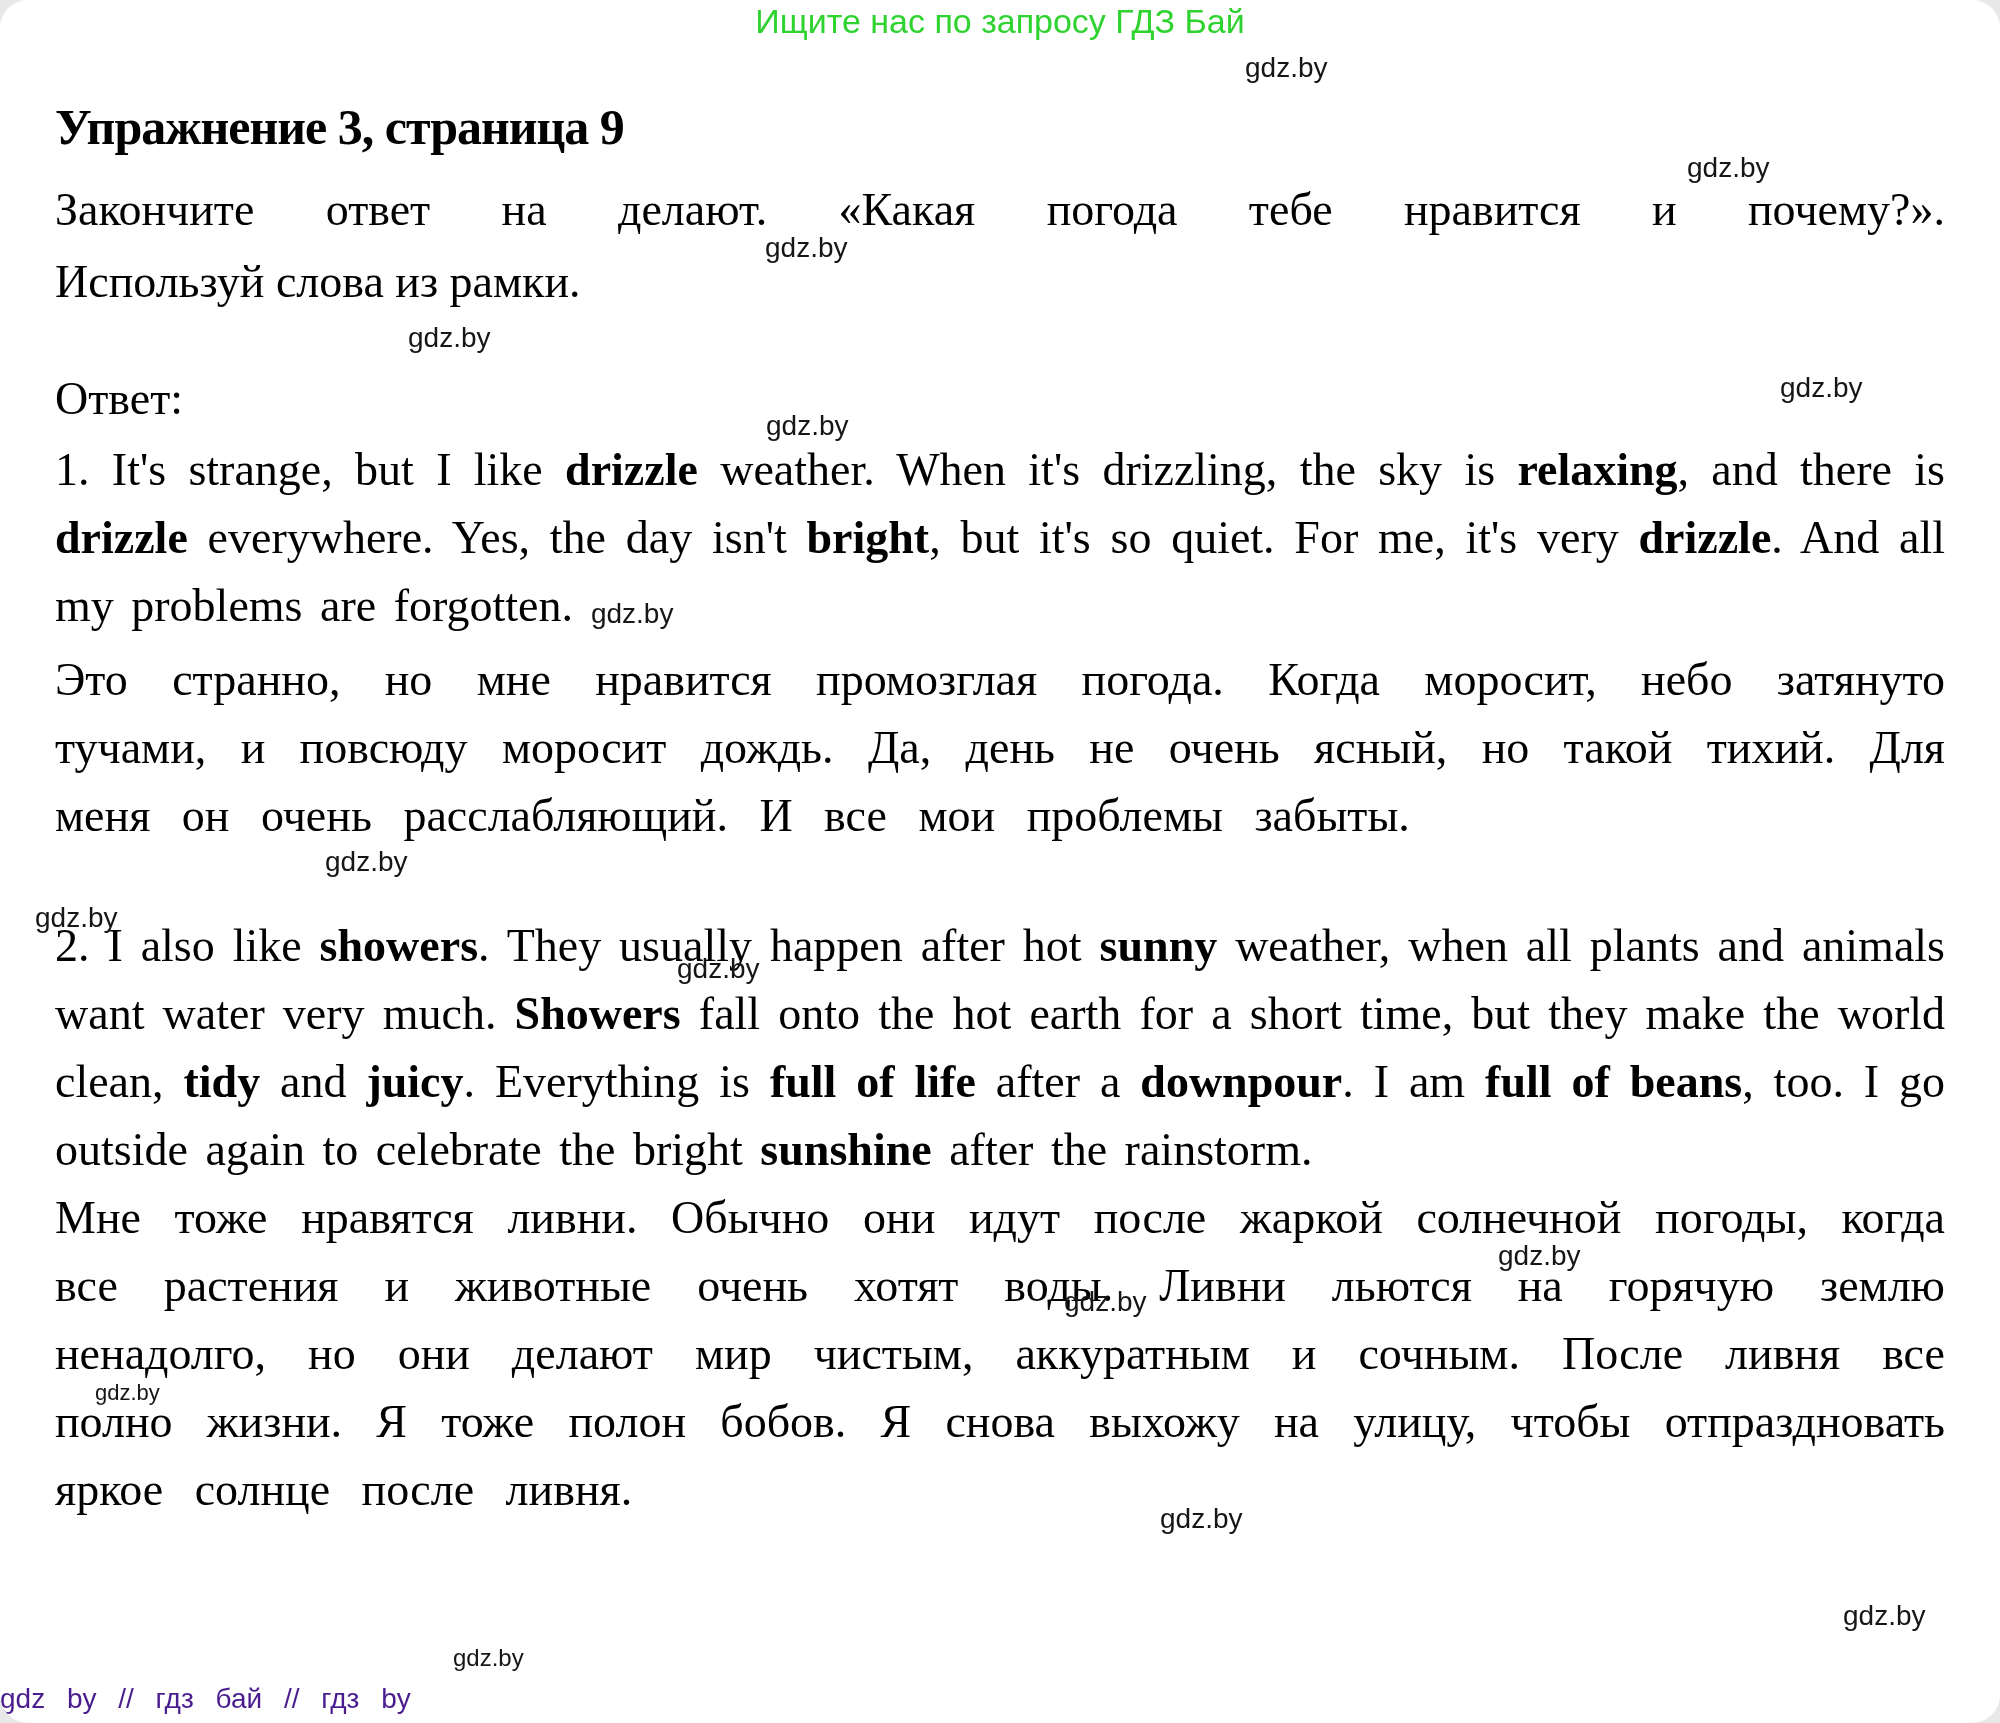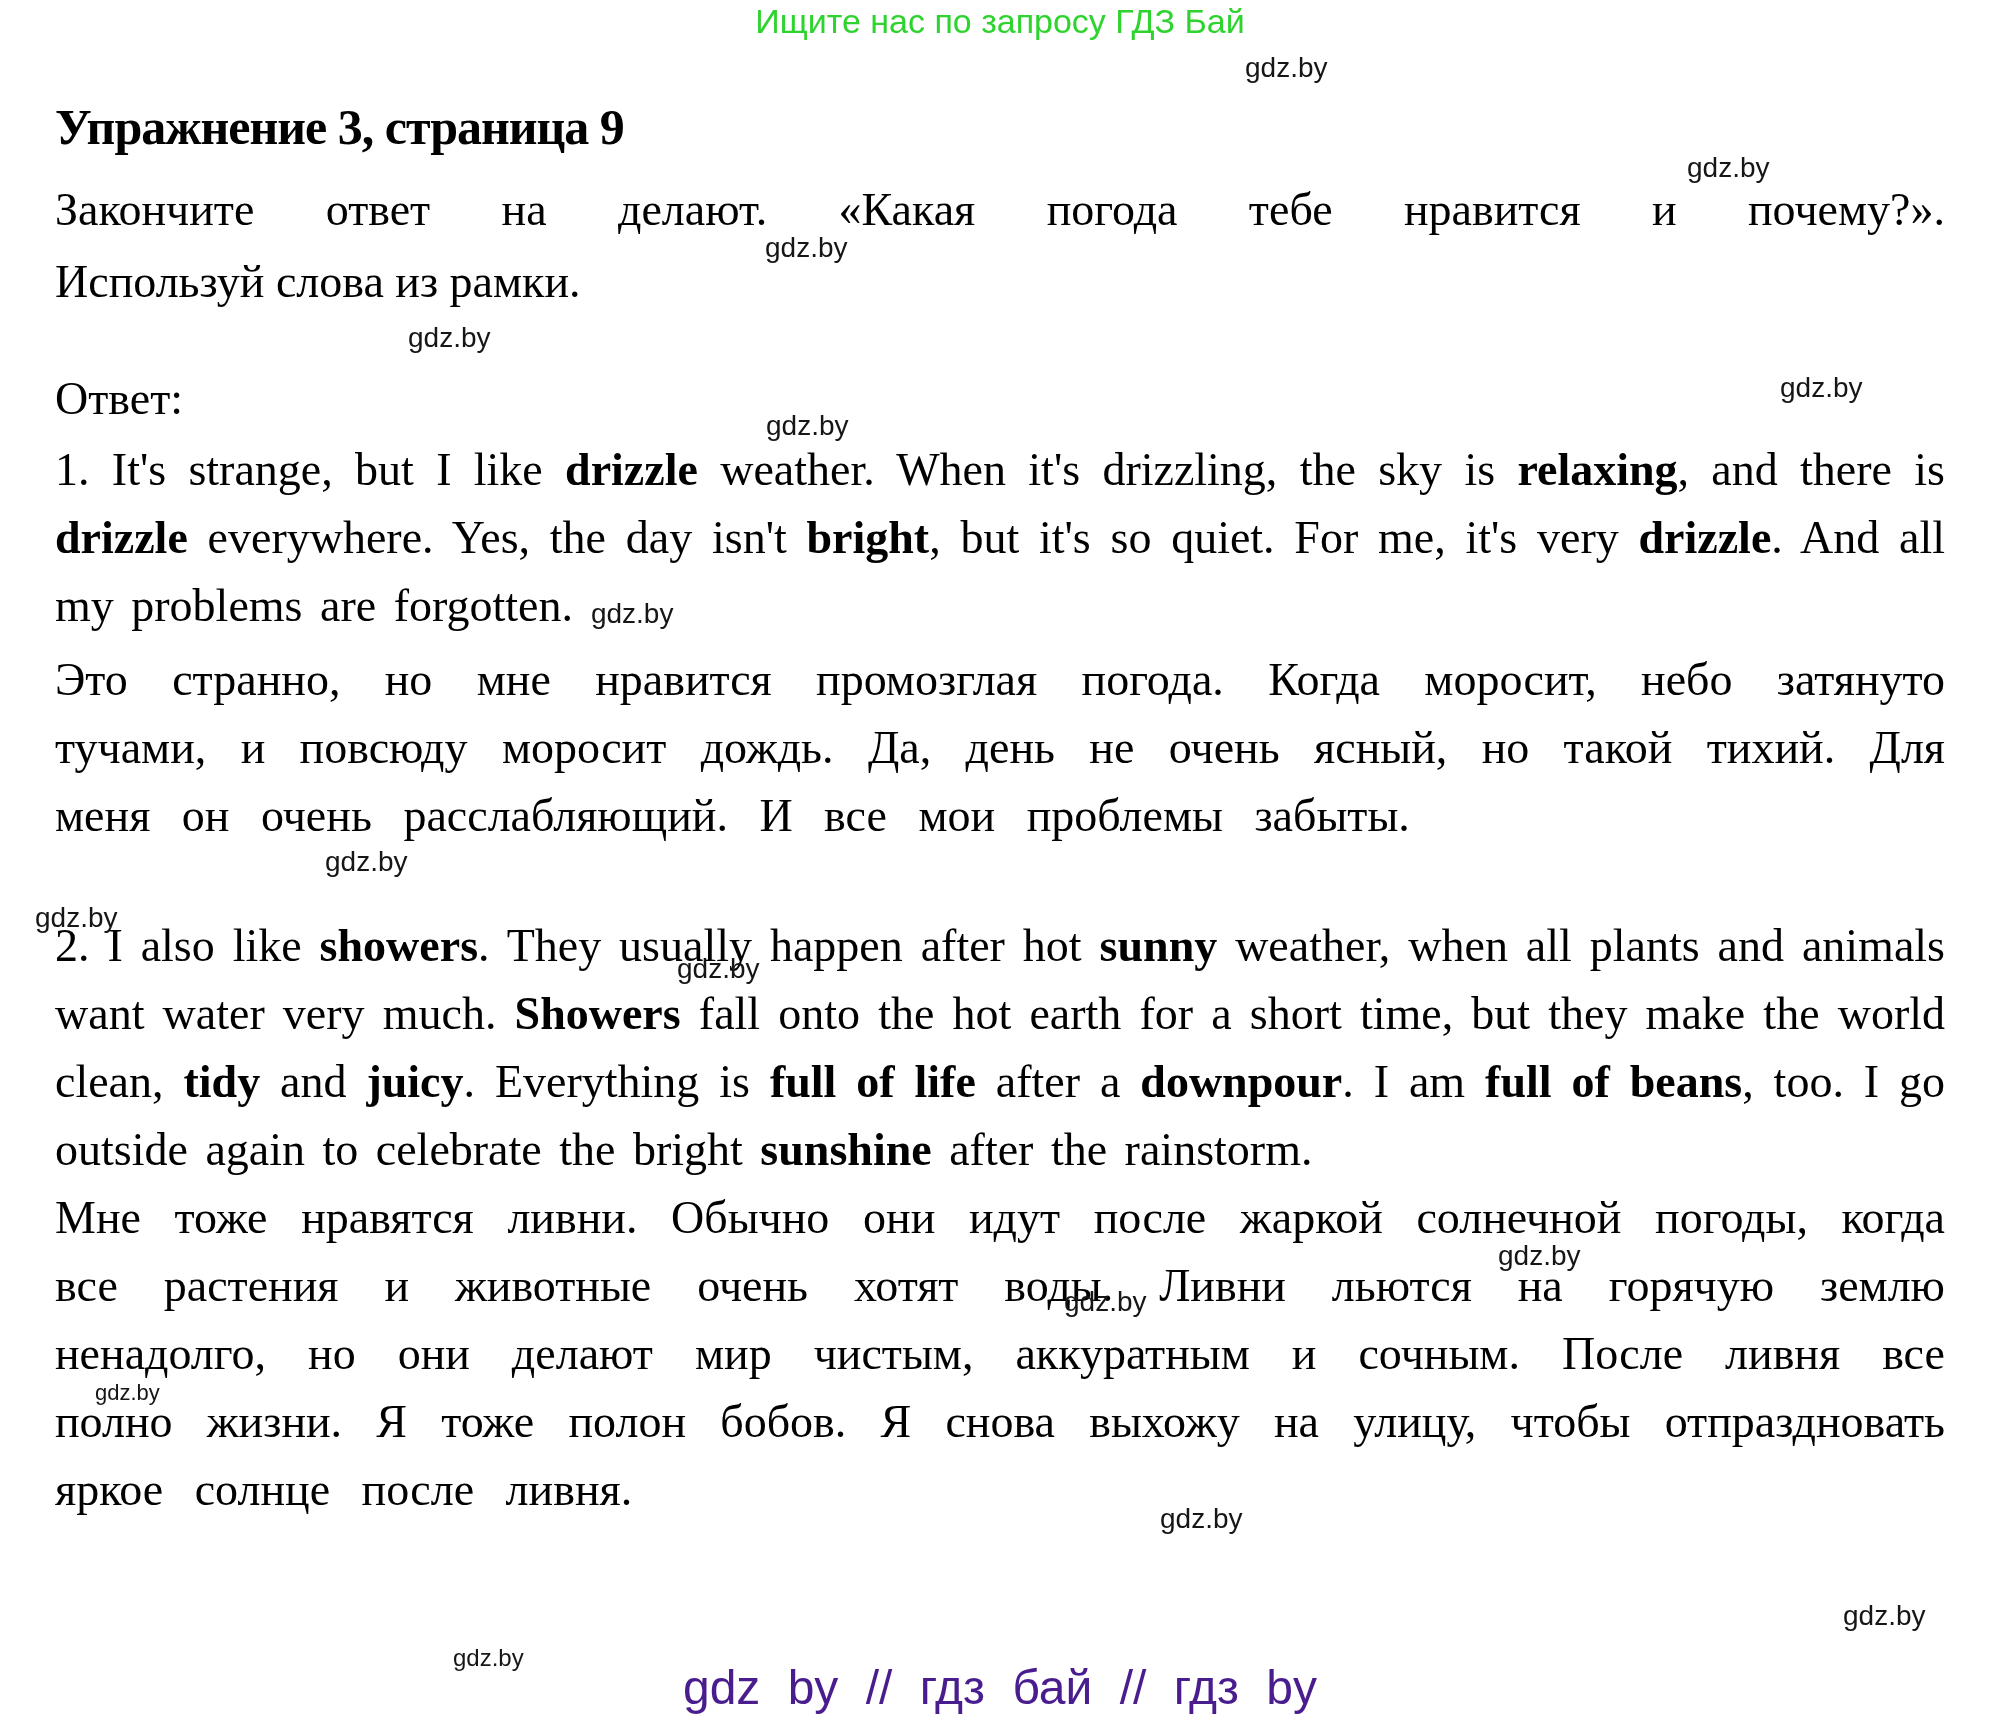--- a/index.html
+++ b/index.html
@@ -3,20 +3,21 @@
 <meta charset="utf-8">
 <style>
   html,body{margin:0;padding:0;background:#e8e8e8;}
   .page{
     position:relative;
     width:2000px;height:1723px;
     background:#ffffff;
     overflow:hidden;
     font-family:"Liberation Serif", serif;
     color:#000;
+    border-radius:28px;
   }
   .promo{
     position:absolute;top:2px;left:0;width:100%;
     text-align:center;
     font-family:"Liberation Sans", sans-serif;
     font-size:34px;font-weight:500;
   }
   .wm{
     position:absolute;
     font-family:"Liberation Sans", sans-serif;
@@ -56,23 +57,23 @@
   .para b{font-weight:bold;}
   .inline-wm{
     font-family:"Liberation Sans", sans-serif;
     font-size:28px;
     word-spacing:0;letter-spacing:0;
     padding-left:18px;
     position:relative;top:2px;
   }
   .footer{
     position:absolute;left:0;width:100%;bottom:8px;
-    text-align:center;
+    text-align:left;
     font-family:"Liberation Sans", sans-serif;
-    font-size:48px;
+    font-size:28px;
     word-spacing:14px;
     white-space:nowrap;
   }
 </style>
 </head>
 <body>
 
 <div class="page" id="page">
 
   <div class="promo" style="color: rgb(47, 211, 47);">Ищите нас по запросу ГДЗ Бай</div>

